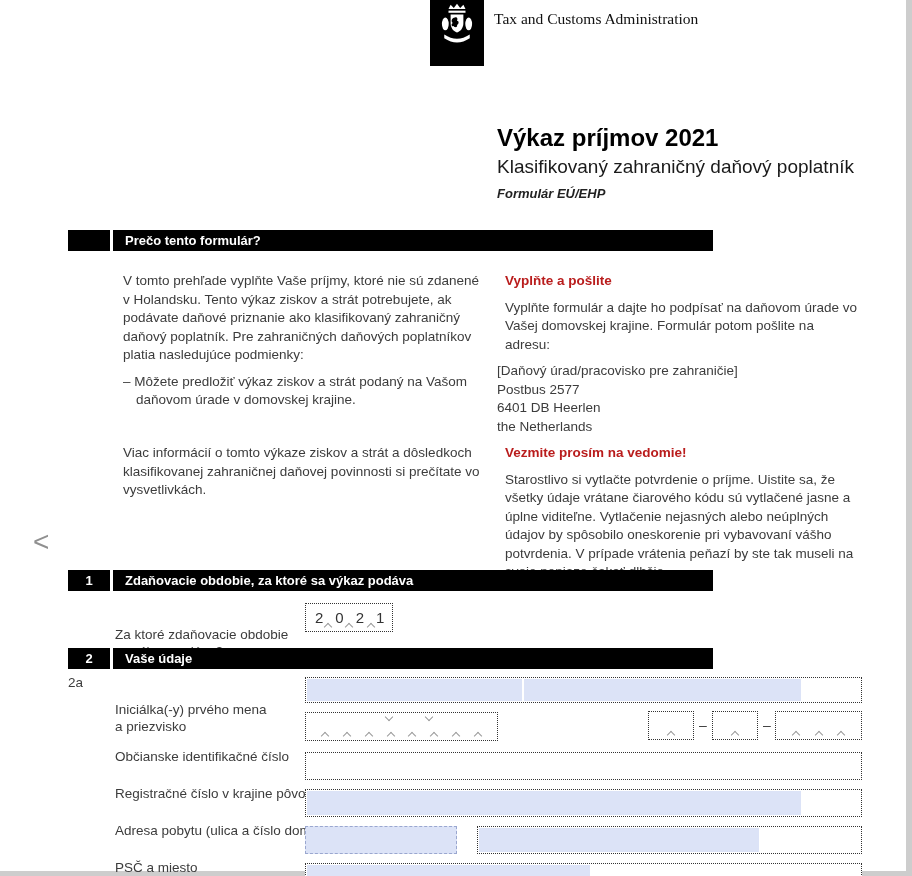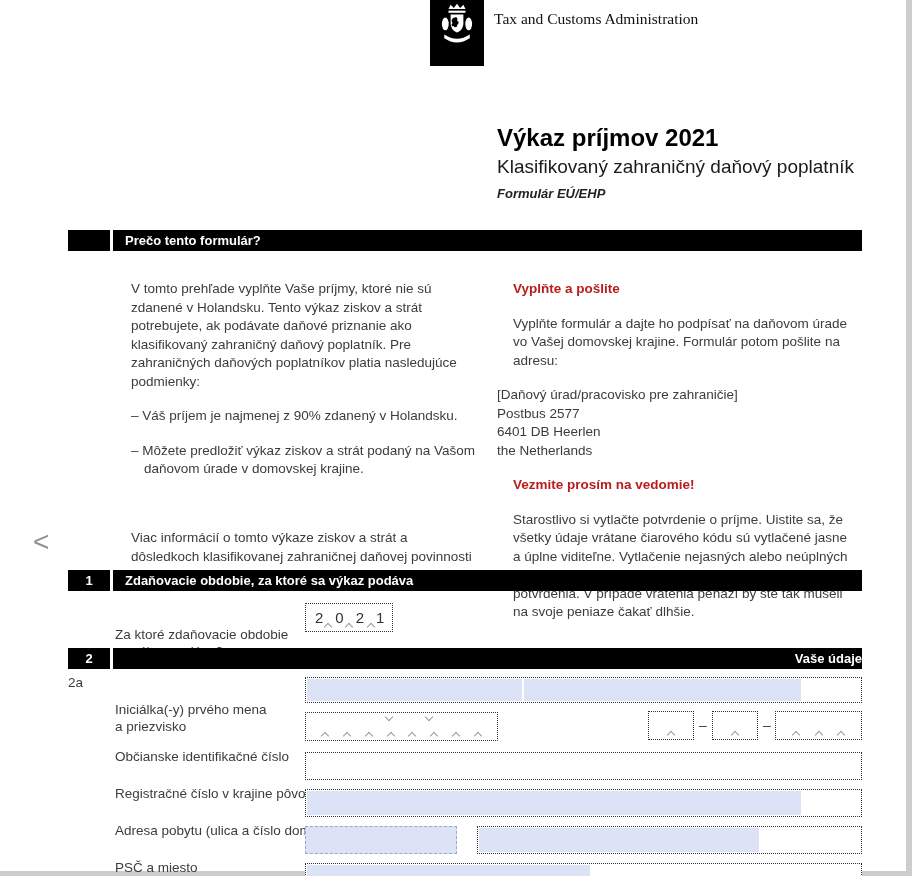--- a/index.html
+++ b/index.html
@@ -11,25 +11,25 @@
   .logo{left:430px;top:0;width:54px;height:66px;background:#000;display:flex;justify-content:center;}
   .agency{left:494px;top:10px;font-family:"Liberation Serif","DejaVu Serif",serif;
           font-size:15.5px;color:#111;}
   
   .title-main{left:497px;top:124px;font-size:24px;font-weight:bold;color:#000;}
   .title-sub{left:497px;top:156px;font-size:19px;color:#1a1a1a;}
   .title-form{left:497px;top:186px;font-size:13px;font-style:italic;font-weight:bold;color:#222;}
   
   .bar-square{left:68px;width:42px;height:21px;background:#000;color:#fff;font-weight:bold;
               font-size:13px;display:flex;align-items:center;justify-content:center;}
-  .bar-main{left:113px;width:749px;height:21px;background:#000;color:#fff;font-weight:bold;
+  .bar-main{left:113px;width:600px;height:21px;background:#000;color:#fff;font-weight:bold;
             font-size:13px;display:flex;align-items:center;padding-left:12px;box-sizing:border-box;}
   
   .col{font-size:13.5px;line-height:18.5px;color:#3c3c3c;}
-  .col p{margin:16px;}
+  .col p{margin:8px;}
   .col .h{font-weight:bold;color:#b91c1c;}
   .col-left{left:115px;top:264px;width:380px;}
   .col-right{left:497px;top:264px;width:372px;}
   .bullet{padding-left:13px;text-indent:-13px;}
   .spacer{height:18.5px;}
   .note-h{margin-top:18.5px;}
   
   .back{left:33px;top:528px;font-size:28px;color:#909090;line-height:28px;cursor:pointer;}
   
   .label{font-size:13.5px;line-height:17px;color:#3c3c3c;margin-top:26px;}
@@ -71,21 +71,20 @@
     <div class="abs title-sub">Klasifikovaný zahraničný daňový poplatník</div>
     <div class="abs title-form">Formulár EÚ/EHP</div>
 
     <div class="abs bar-square" style="top:230px;"></div>
     <div class="abs bar-main" style="top:230px;">
       <span>Prečo tento formulár?</span>
     </div>
 
     <div class="abs col col-left">
       <p>V tomto prehľade vyplňte Vaše príjmy, ktoré nie sú zdanené v Holandsku. Tento výkaz ziskov a strát potrebujete, ak podávate daňové priznanie ako klasifikovaný zahraničný daňový poplatník. Pre zahraničných daňových poplatníkov platia nasledujúce podmienky:</p>
-      <p class="bullet">– Váš príjem je najmenej z 90% zdanený v Holandsku.</p>
       <p class="bullet">– Môžete predložiť výkaz ziskov a strát podaný na Vašom daňovom úrade v domovskej krajine.</p>
       <div class="spacer"></div>
       <p>Viac informácií o tomto výkaze ziskov a strát a dôsledkoch klasifikovanej zahraničnej daňovej povinnosti si prečítate vo vysvetlivkách.</p>
     </div>
 
     <div class="abs col col-right">
       <p class="h">Vyplňte a pošlite</p>
       <p>Vyplňte formulár a dajte ho podpísať na daňovom úrade vo Vašej domovskej krajine. Formulár potom pošlite na adresu:</p>
       <div>[Daňový úrad/pracovisko pre zahraničie]</div>
       <div>Postbus 2577</div>
@@ -111,21 +110,21 @@
     <div class="abs fieldbox" style="left:305px;top:603px;width:88px;height:29px;">
       <span class="year-digits">2021</span>
       <span class="abs tick t-up" style="left:calc(25% - 3px);bottom:1px;"></span>
       <span class="abs tick t-up" style="left:calc(50% - 3px);bottom:1px;"></span>
       <span class="abs tick t-up" style="left:calc(75% - 3px);bottom:1px;"></span>
     </div>
 
     <div class="abs bar-square" style="top:648px;">
       <span>2</span>
     </div>
-    <div class="abs bar-main" style="top:648px;justify-content:flex-end;">
+    <div class="abs bar-main" style="top:648px;">
       <span>Vaše údaje</span>
     </div>
 
     <div class="abs row-id">2a</div>
     <div class="abs label" style="left:115px;top:675px;">
       <div>Iniciálka(-y) prvého mena</div>
       <div>a priezvisko</div>
     </div>
     <div class="abs fieldbox" style="left:305px;top:677px;width:557px;height:26px;">
       <span class="fill" style="width:89%;"></span>

